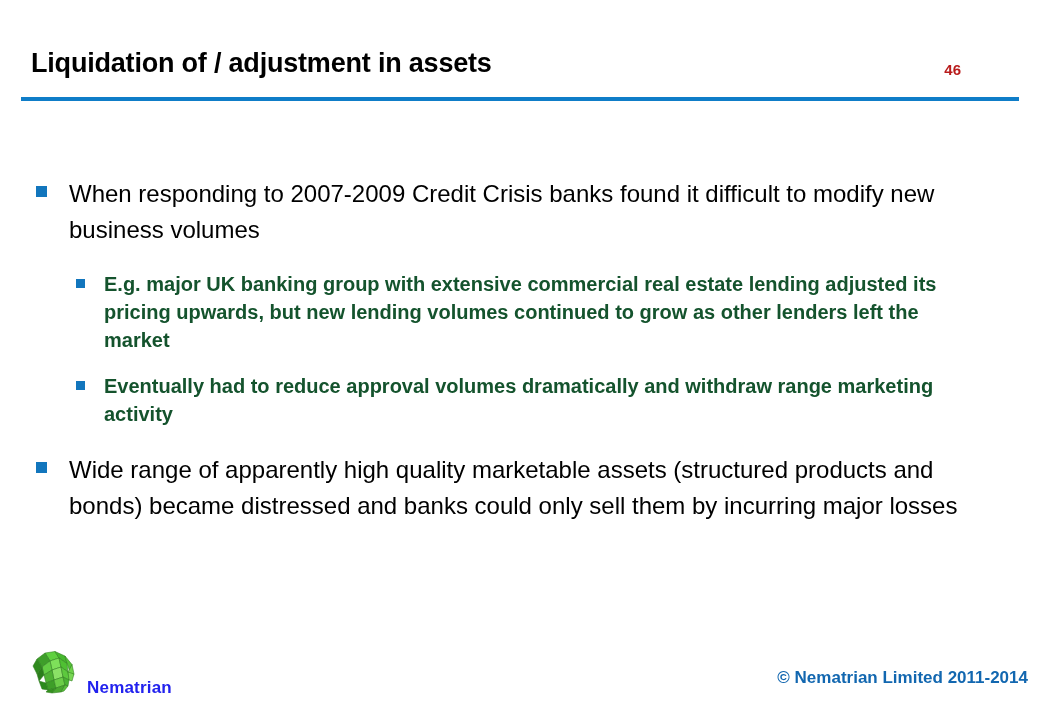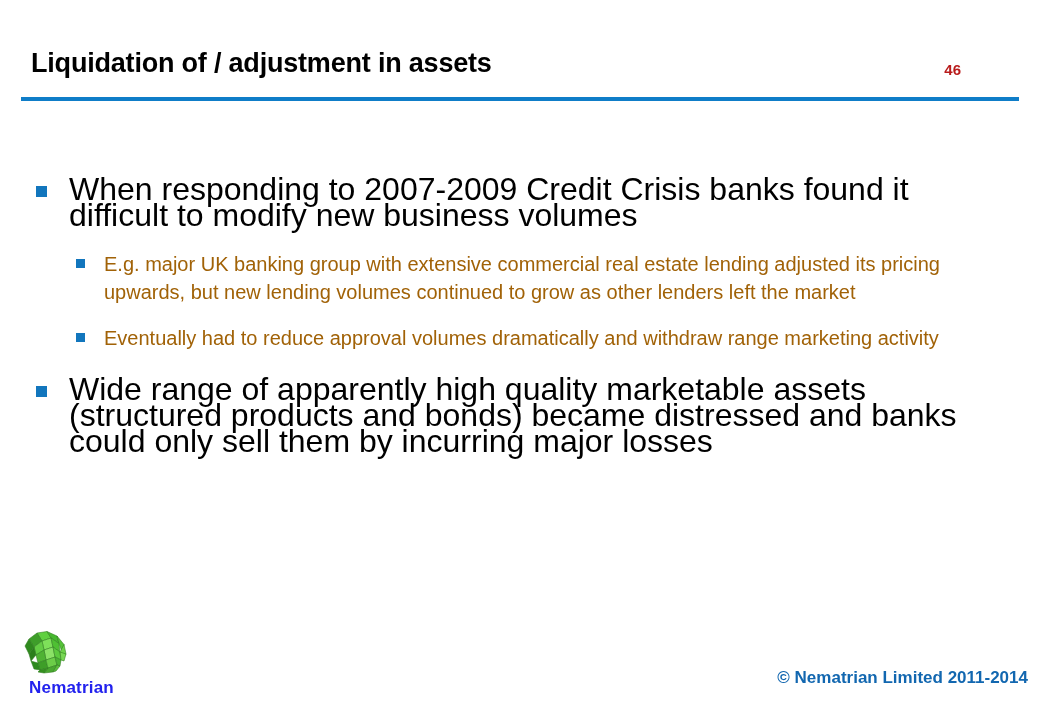--- a/index.html
+++ b/index.html
@@ -88,48 +88,48 @@
   .level2 .marker {
     width: 9px;
     height: 9px;
     margin-top: 9px;
     margin-right: 19px;
   }
   .btext {
     flex: 1 1 auto;
   }
   .level1 .btext {
-    font-size: 32px;
-    line-height: 26px;
+    font-size: 24px;
+    line-height: 36px;
     color: #000000;
   }
   .level2 .btext {
     font-size: 20px;
     line-height: 28px;
-    color: #a16207;
+    color: #14532d;
+    font-weight: bold;
   }
   .gap-after-l1 { height: 20px; }
   .gap-after-l2 { height: 16px; }
   .gap-before-l1 { height: 22px; }
 
   
   #footer {
     position: absolute;
     left: 0;
     bottom: 0;
     width: 1040px;
     height: 92px;
   }
   #logo-group {
     position: absolute;
-    left: 20px;
+    left: 28px;
     bottom: 22px;
     display: flex;
-    align-items: flex-start;
-    flex-direction: column;
+    align-items: flex-end;
   }
   #logo-mark {
     width: 50px;
     height: 50px;
     flex: 0 0 auto;
   }
   #logo-wordmark {
     margin-left: 9px;
     font-size: 17px;
     font-weight: bold;

